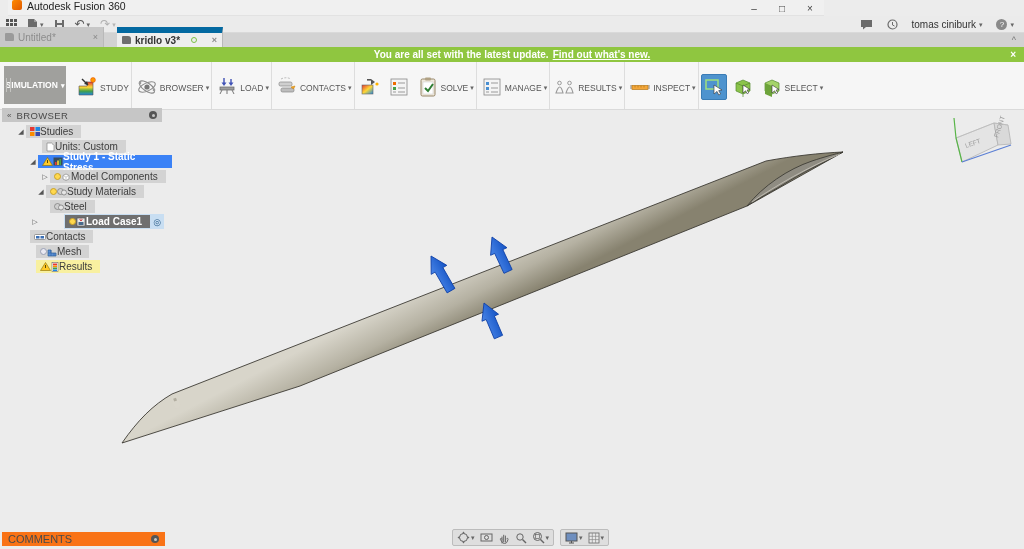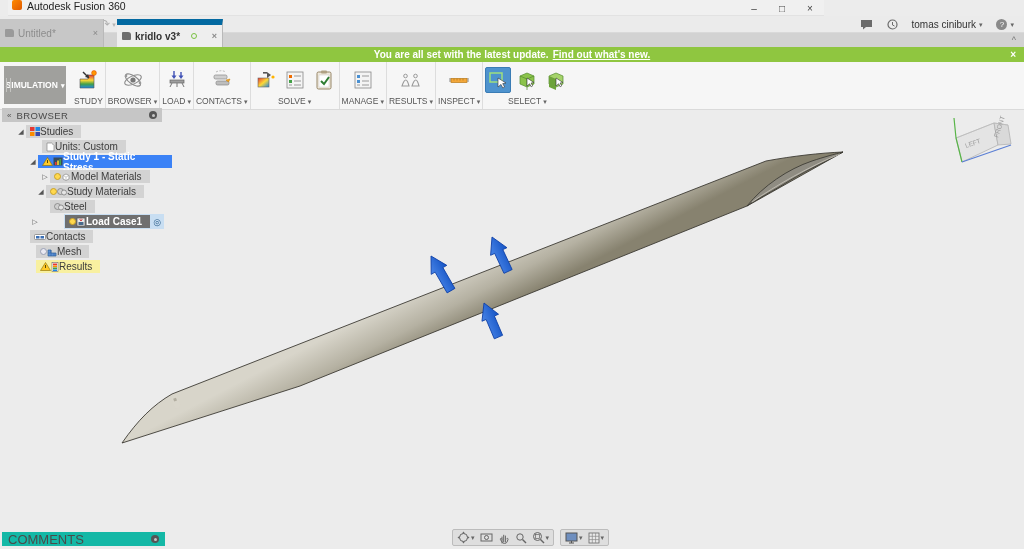--- a/index.html
+++ b/index.html
@@ -26,21 +26,21 @@
   .caret { font-size:7px; color:#666; line-height:1; }
   .dim { opacity:.4; }
   .qat-right { margin-left:auto; display:flex; align-items:center; gap:14px; padding-right:10px; }
   .user-label { font-size:10px; color:#333; display:flex; gap:3px; align-items:center; }
   .help-circle { width:11px; height:11px; border-radius:50%; background:#8a8a8a; color:#fff;
     font-size:8px; display:flex; align-items:center; justify-content:center; }
 
   
   .tabbar { position:absolute; left:0; top:33px; width:1024px; height:14px; background:#d2d2d2;
     display:flex; align-items:flex-end; }
-  .tab { height:28px; display:flex; align-items:center; padding:0 5px; font-size:10px;
+  .tab { height:20px; display:flex; align-items:center; padding:0 5px; font-size:10px;
     border-right:1px solid #b9b9b9; }
   .tab-inactive { width:104px; background:#c7c7c7; color:#8d8d8d; }
   .tab-active { width:106px; background:#eeeeee; color:#333; font-weight:bold;
     border-top:6px solid #0369a1;margin-left:13px; }
   .tab-doc-ico { width:9px; height:8px; background:#9a9a9a; border-radius:1px 3px 1px 1px; margin-right:4px; }
   .tab-active .tab-doc-ico { background:#6f6f6f; }
   .tab-x { margin-left:auto; font-size:9px; color:#888; }
   .sync-dot { width:6px; height:6px; border:1px solid #7ac143; border-radius:50%; margin-left:auto; margin-right:4px; }
   .tab-collapse { margin-left:auto; margin-right:8px; font-size:9px; color:#777; align-self:center; }
 
@@ -52,21 +52,21 @@
     color:#fff; font-size:10px; }
 
   
   .ribbon { position:absolute; left:0; top:62px; width:1024px; height:48px; background:#f6f6f6;
     border-bottom:1px solid #dadada; display:flex; align-items:stretch; }
   .ws-switch { width:62px; margin:4px 6px 5px 4px; background:#a0a09d; color:#fff;
     display:flex; align-items:center; justify-content:center; gap:3px; font-size:8.5px; font-weight:bold;
     position:relative; }
   .ws-switch::before { content:""; position:absolute; left:2px; top:12px; bottom:12px; width:3px;
     border-left:1px solid #c4c4c1; border-right:1px solid #c4c4c1; }
-  .rgroup { display:flex; flex-direction:column; align-items:center; justify-content:flex-start;
+  .rgroup { display:flex; flex-direction:row; align-items:center; justify-content:flex-start;
     padding:3px 2px 0 2px; border-right:1px solid #ddd; }
   .rgroup-icons { display:flex; align-items:center; gap:3px; height:30px; }
   .rgroup-label { font-size:8.5px; color:#555; display:flex; align-items:center; gap:2px; margin-top:1px; }
   .ic { width:26px; height:26px; display:flex; align-items:center; justify-content:center; border-radius:2px; }
   .ic-active { background:#4e93ce; border:1px solid #3a7cb5; }
 
   
   .viewport { position:absolute; left:0; top:110px; width:1024px; height:439px; background:#ececec; }
   .scene { position:absolute; left:0; top:0; }
 
@@ -88,22 +88,22 @@
   .chip { display:flex; align-items:center; gap:0; background:rgba(208,208,208,.92);
     padding:0 8px 0 4px; height:13px; }
   .chip-sel { background:#3b82f6; color:#fff; font-weight:bold; }
   .chip-warnbg { background:#f8f0a0; }
   .halo { display:flex; align-items:center; background:#c8def2; padding:1px 3px 1px 1px; gap:3px;margin-left:24px; }
   .bulb { width:7px; height:7px; border-radius:50%; background:#ffd84d; border:1px solid #c9a227; flex:none; }
   .bulb-off { background:#e9e9f2; border-color:#9aa0b5; }
   .ti { flex:none; display:block; }
 
   
-  .comments { position:absolute; left:2px; bottom:3px; width:163px; height:14px; background:#14b8a6;
-    display:flex; align-items:center; padding:0 6px; font-size:13px; color:#4a4a4a; }
+  .comments { position:absolute; left:2px; bottom:3px; width:163px; height:14px; background:#f97316;
+    display:flex; align-items:center; padding:0 6px; font-size:11px; color:#4a4a4a; }
   .navbar { position:absolute; left:452px; bottom:3px; display:flex; gap:6px; }
   .navseg { background:#dedede; border:1px solid #bcbcbc; border-radius:2px; height:17px;
     display:flex; align-items:center; padding:0 4px; gap:5px; }
   .mini { display:flex; align-items:center; gap:1px; }
 </style>
 </head>
 <body>
 
 <div class="titlebar">
   <span class="fusion-logo"></span>
@@ -492,21 +492,21 @@
       </div>
 
       <div class="trow" style="padding-left:38px">
         <span class="expander">▷</span>
         <span class="chip">
           <span class="bulb"></span>
           <svg class="ti" width="10" height="10" viewBox="0 0 10 10">
               <path d="M2,3.5 L5,2 L8,3.5 V7 L5,8.5 L2,7 Z" fill="#fff" stroke="#888" stroke-width=".7"></path>
               <path d="M2,3.5 L5,5 L8,3.5 M5,5 V8.5" stroke="#aaa" stroke-width=".6" fill="none"></path>
             </svg>
-          <span>Model Materials</span>
+          <span>Model Components</span>
         </span>
       </div>
 
       <div class="trow" style="padding-left:34px">
         <span class="expander">◢</span>
         <span class="chip">
           <span class="bulb"></span>
           <svg class="ti" width="10" height="9" viewBox="0 0 10 9">
               <circle cx="3.5" cy="4.5" r="3" fill="#cfcfcf" stroke="#777" stroke-width=".7"></circle>
               <circle cx="7" cy="5.5" r="2.5" fill="#e5e5e5" stroke="#777" stroke-width=".7"></circle>

